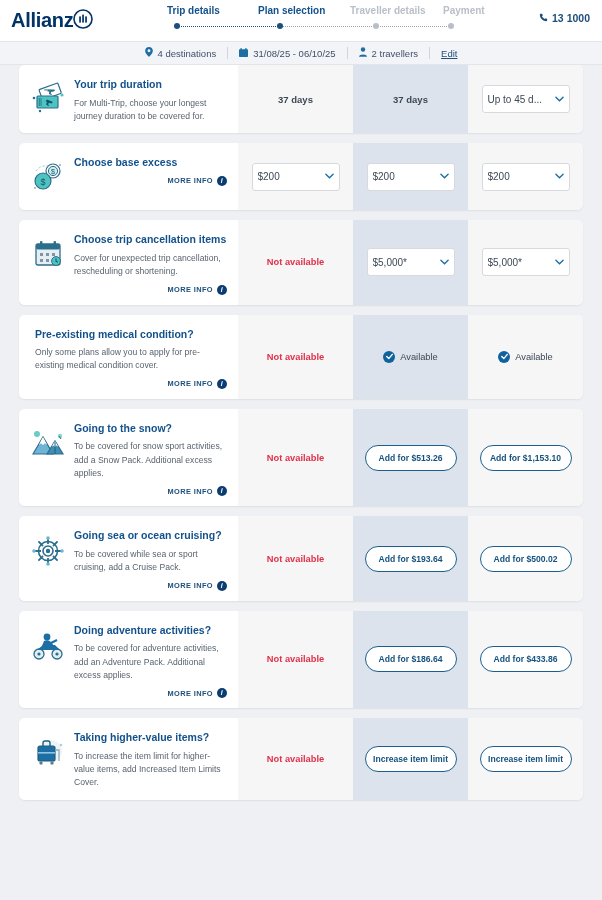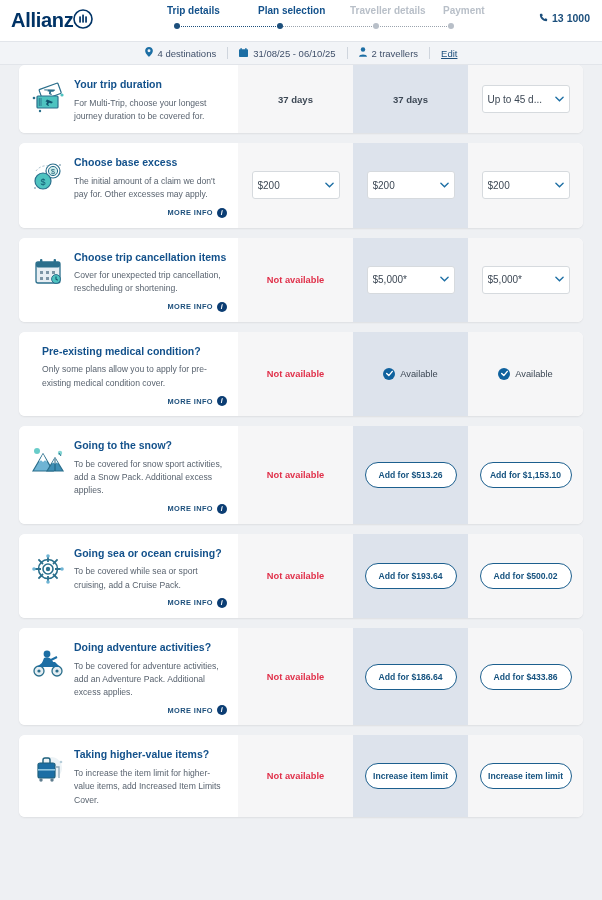--- a/index.html
+++ b/index.html
@@ -136,21 +136,21 @@
     background: #ffffff;
     box-shadow: 0 1px 2px rgba(0,0,0,0.07);
   }
   .cell-info {
     width: 219px;
     background: #ffffff;
     padding: 11px 11px 10px 10px;
     display: flex;
     gap: 7px;
   }
-  .cell-info.noicon { padding-left: 23px; }
+  .cell-info.noicon { padding-left: 16px; }
   .icon-wrap {
     width: 38px;
     min-width: 38px;
     padding-top: 4px;
   }
   .info-text { flex: 1; padding-top: 2px; }
   .info-title {
     font-size: 10.5px;
     font-weight: bold;
     color: #13518b;
@@ -395,21 +395,20 @@
       <circle cx="24" cy="13" r="4.6" fill="#cdeceb" stroke="#2b6f8c" stroke-width="1"></circle>
       <text x="24" y="16.3" font-size="7" text-anchor="middle" fill="#10566f" font-family="Liberation Sans, sans-serif">$</text>
       <circle cx="14" cy="23" r="8" fill="#4ec3c0" stroke="#2b6f8c" stroke-width="1.2"></circle>
       <text x="14" y="26.6" font-size="9" text-anchor="middle" fill="#10566f" font-family="Liberation Sans, sans-serif">$</text>
       <path d="M7 13 a12 12 0 0 1 12 -5" fill="none" stroke="#9fb7c4" stroke-width="1" stroke-dasharray="2 2"></path>
       <circle cx="31" cy="7" r="1.1" fill="#9fb7c4"></circle>
       <circle cx="6" cy="30" r="1.1" fill="#9fb7c4"></circle>
     </svg></div>
         <div class="info-text">
           <div class="info-title">Choose base excess</div>
-          <div class="info-desc">The initial amount of a claim we don't pay for. Other excesses may apply.</div>
           <div class="more-info">
          <span>MORE INFO</span>
          <span class="info-badge">i</span>
        </div>
         </div>
       </div>
       <div class="cell-opt bg-light">
           <div class="select">
         <span class="val">$200</span>
         <span class="chev">

